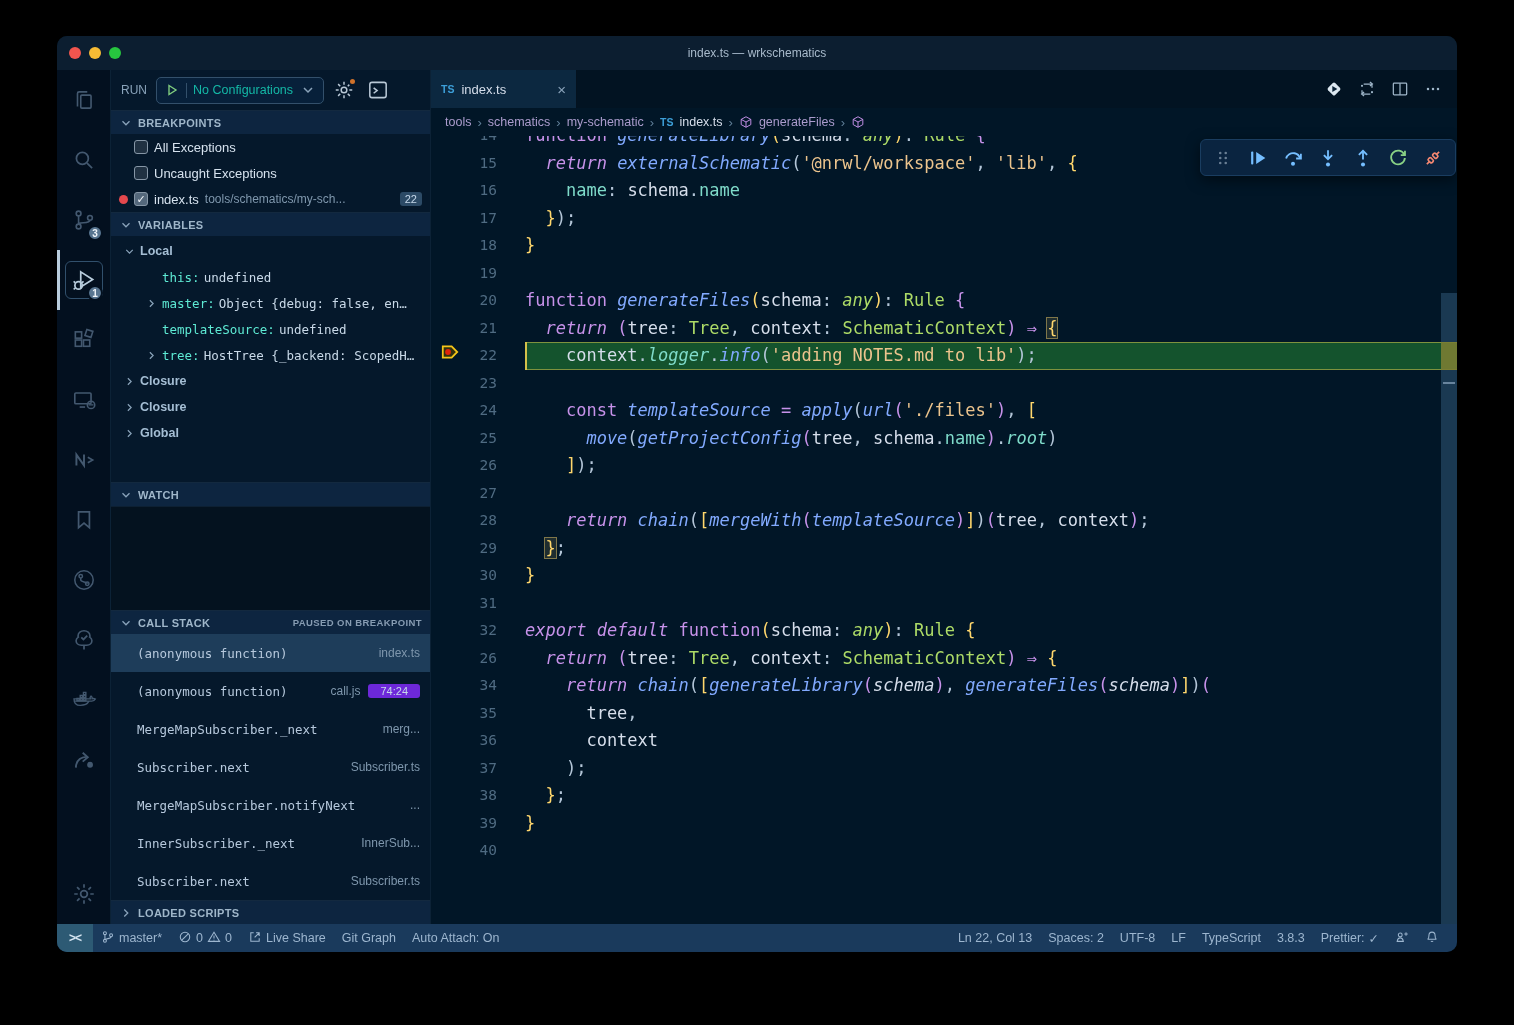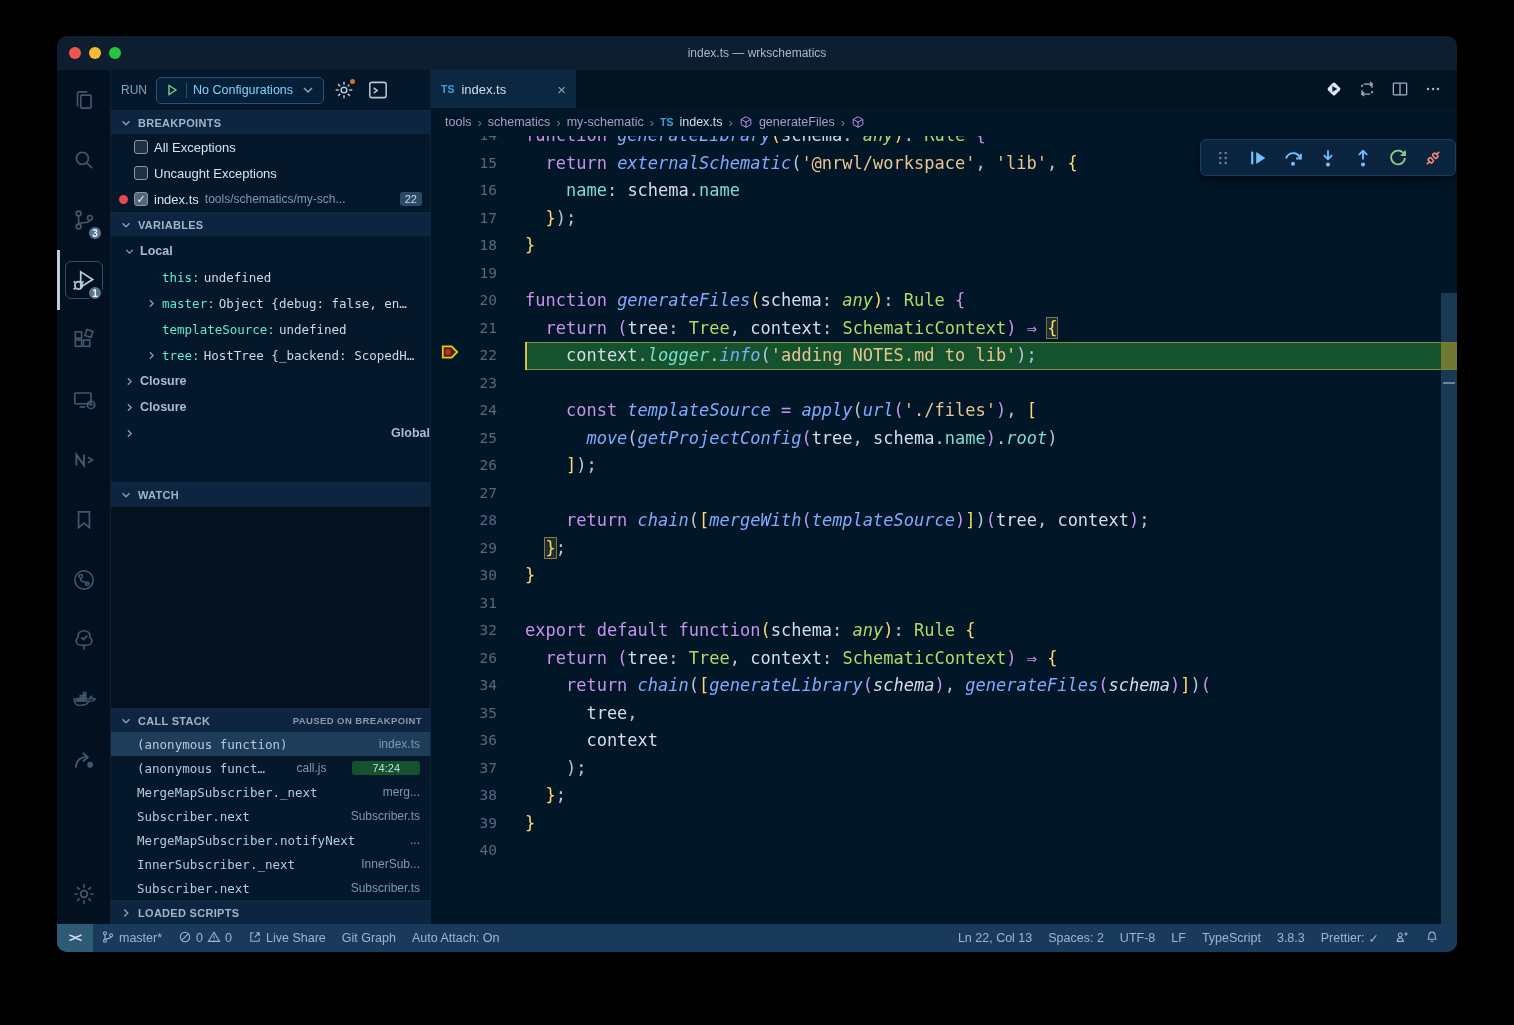--- a/index.html
+++ b/index.html
@@ -31,21 +31,21 @@
               display:flex; align-items:center; justify-content:center; padding:0 3px;
               border:2px solid #03101f; }
   
   .sidebar { width:320px; background:#05182b; border-right:1px solid #0c2236;
              display:flex; flex-direction:column; flex:none; font-size:13px; color:#c3d4e3; }
   .run-row { height:40px; display:flex; align-items:center; padding:0 10px; gap:9px; flex:none; }
   .run-label { color:#8aa3ba; font-size:12px; }
   .config-drop { height:27px; flex:1; max-width:168px; border:1px solid #33506b; border-radius:5px;
                  display:flex; align-items:center; padding:0 7px; gap:6px; background:#07203a; }
   .config-drop .vr { width:1px; height:15px; background:#33506b; }
-  .config-label { flex:1; color:#7dd3fc; font-size:12.5px; white-space:nowrap; }
+  .config-label { flex:1; color:#14b8a6; font-size:12.5px; white-space:nowrap; }
   .mini-ic { width:16px; height:16px; color:#8aa3ba; } .mini-ic svg{width:100%;height:100%;}
   .gear-wrap { position:relative; width:22px; height:22px; color:#b9c8d6; }
   .gear-wrap svg{width:22px;height:22px;}
   .gear-dot { position:absolute; right:-2px; top:-2px; width:9px; height:9px; border-radius:50%;
               background:#d0722b; border:2px solid #05182b; }
   .console-btn { width:24px; height:24px; color:#b9c8d6; margin-left:2px; }
   .console-btn svg{width:24px;height:24px;}
   .sec-h { height:24px; flex:none; display:flex; align-items:center; gap:5px; padding:0 8px;
            background:#0d2540; border-top:1px solid #13293f; font-size:11px; font-weight:bold;
            color:#9fb6c9; letter-spacing:.3px; }
@@ -63,25 +63,25 @@
   .vars-body { height:246px; flex:none; padding-top:2px; }
   .vrow { height:26px; display:flex; align-items:center; gap:4px; white-space:nowrap; overflow:hidden;
           font-family:"DejaVu Sans Mono", monospace; font-size:12.5px; }
   .vrow .chev { width:13px; height:13px; color:#8aa3ba; flex:none; } .vrow .chev svg{width:100%;height:100%;}
   .chev-space { width:13px; flex:none; }
   .scope-label { font-family:"Liberation Sans", sans-serif; font-weight:bold; color:#a5bed4; font-size:12.5px; }
   .vname { color:#5eead4; }
   .vvalue { color:#c9d9e8; overflow:hidden; text-overflow:ellipsis; }
   .watch-body { flex:1; min-height:0; background:#04121f; border-top:1px solid #0d2033; }
   .cs-rows { flex:none; }
-  .csrow { height:24px; display:flex; align-items:center; padding:0 10px 0 26px; gap:26px; white-space:nowrap; }
+  .csrow { height:38px; display:flex; align-items:center; padding:0 10px 0 26px; gap:8px; white-space:nowrap; }
   .csrow.selected { background:#1e3d5a; }
   .cs-fn { font-family:"DejaVu Sans Mono", monospace; font-size:12.5px; color:#b6c8dc; overflow:hidden; text-overflow:ellipsis; }
   .cs-file { margin-left:auto; color:#7f97ad; font-size:12px; flex:none; }
-  .cs-badge { background:#14532d; color:#c6d8ea; border-radius:3px; font-size:11px; padding:1px 20px; flex:none; }
+  .cs-badge { background:#6d28d9; color:#c6d8ea; border-radius:3px; font-size:11px; padding:1px 12px; flex:none; }
   
   .editor { flex:1; display:flex; flex-direction:column; min-width:0; position:relative; }
   .tabbar { height:38px; background:#021322; display:flex; align-items:stretch; flex:none; }
   .tab { width:146px; background:#0c2840; display:flex; align-items:center; gap:7px; padding:0 10px;
          border-right:1px solid #04121f; }
   .ts-badge { color:#3d9fd8; font-weight:bold; font-size:10.5px; }
   .tab-label { color:#d6deeb; font-size:13px; flex:1; }
   .tab-close { color:#8aa3ba; font-size:15px; }
   .tab-actions { margin-left:auto; display:flex; align-items:center; gap:9px; padding-right:12px; color:#9fb6c9; }
   .ta-btn { width:24px; height:24px; display:flex; align-items:center; justify-content:center; }
@@ -94,21 +94,21 @@
   .code-area { flex:1; overflow:hidden; position:relative; min-height:0; }
   .lines { margin-top:-14px; }
   .line { display:flex; height:27.5px; line-height:27.5px; }
   .gut { width:94px; flex:none; display:flex; align-items:flex-start; }
   .gicon { width:26px; height:20px; margin-left:6px; flex:none; } .gicon svg{width:100%;height:100%;}
   .ln { flex:1; text-align:right; padding-right:28px; color:#4f6b82;
         font-family:"DejaVu Sans Mono", monospace; font-size:14.5px; }
   .codeln { flex:1; white-space:pre; font-family:"DejaVu Sans Mono", monospace; font-size:17px; min-width:0; }
   .line.cur .codeln { background:#14532d;
         box-shadow: inset 0 1px 0 rgba(214,199,77,.55), inset 0 -1px 0 rgba(214,199,77,.55), inset 2px 0 0 #d4c04a; }
-  .kw{color:#c792ea;} .kwi{color:#c792ea;text-align:center;}
+  .kw{color:#c792ea;} .kwi{color:#c792ea;font-style:italic;text-align:center;}
   .fni{color:#82aaff;font-style:italic;}
   .ty{color:#addb67;} .tyi{color:#addb67;font-style:italic;}
   .st{color:#ecc48d;}
   .pr{color:#7fdbca;} .pri{color:#7fdbca;font-style:italic;}
   .va{color:#d6deeb;} .vai{color:#d6deeb;font-style:italic;}
   .pu{color:#b4c6d8;}
   .by{color:#ffd76d;} .bp{color:#c792ea;} .op{color:#c792ea;}
   .bym{color:#ffd76d; background:rgba(255,215,109,.12); outline:1px solid rgba(255,215,109,.5);}
   
   .ruler { position:absolute; right:0; top:0; bottom:0; width:16px; }
@@ -362,21 +362,21 @@
                 <path d="M6 4l4 4-4 4"></path>
               </svg></span>
             <span class="scope-label">Closure</span>
           </div>
           <div class="vrow" style="padding-left: 12px;">
             <span class="chev"><svg viewBox="0 0 16 16" fill="none" stroke="currentColor" stroke-width="1.5">
                 <path d="M6 4l4 4-4 4"></path>
               </svg></span>
             <span class="scope-label">Closure</span>
           </div>
-          <div class="vrow" style="padding-left: 12px; justify-content: space-between;">
+          <div class="vrow" style="padding-left: 12px;">
             <span class="chev"><svg viewBox="0 0 16 16" fill="none" stroke="currentColor" stroke-width="1.5">
                 <path d="M6 4l4 4-4 4"></path>
               </svg></span>
             <span class="scope-label">Global</span>
           </div>
         </div>
 
       <div class="sec-h">
         <span class="chev chev-down"><svg viewBox="0 0 16 16" fill="none" stroke="currentColor" stroke-width="1.5">
               <path d="M4 6l4 4 4-4"></path>

